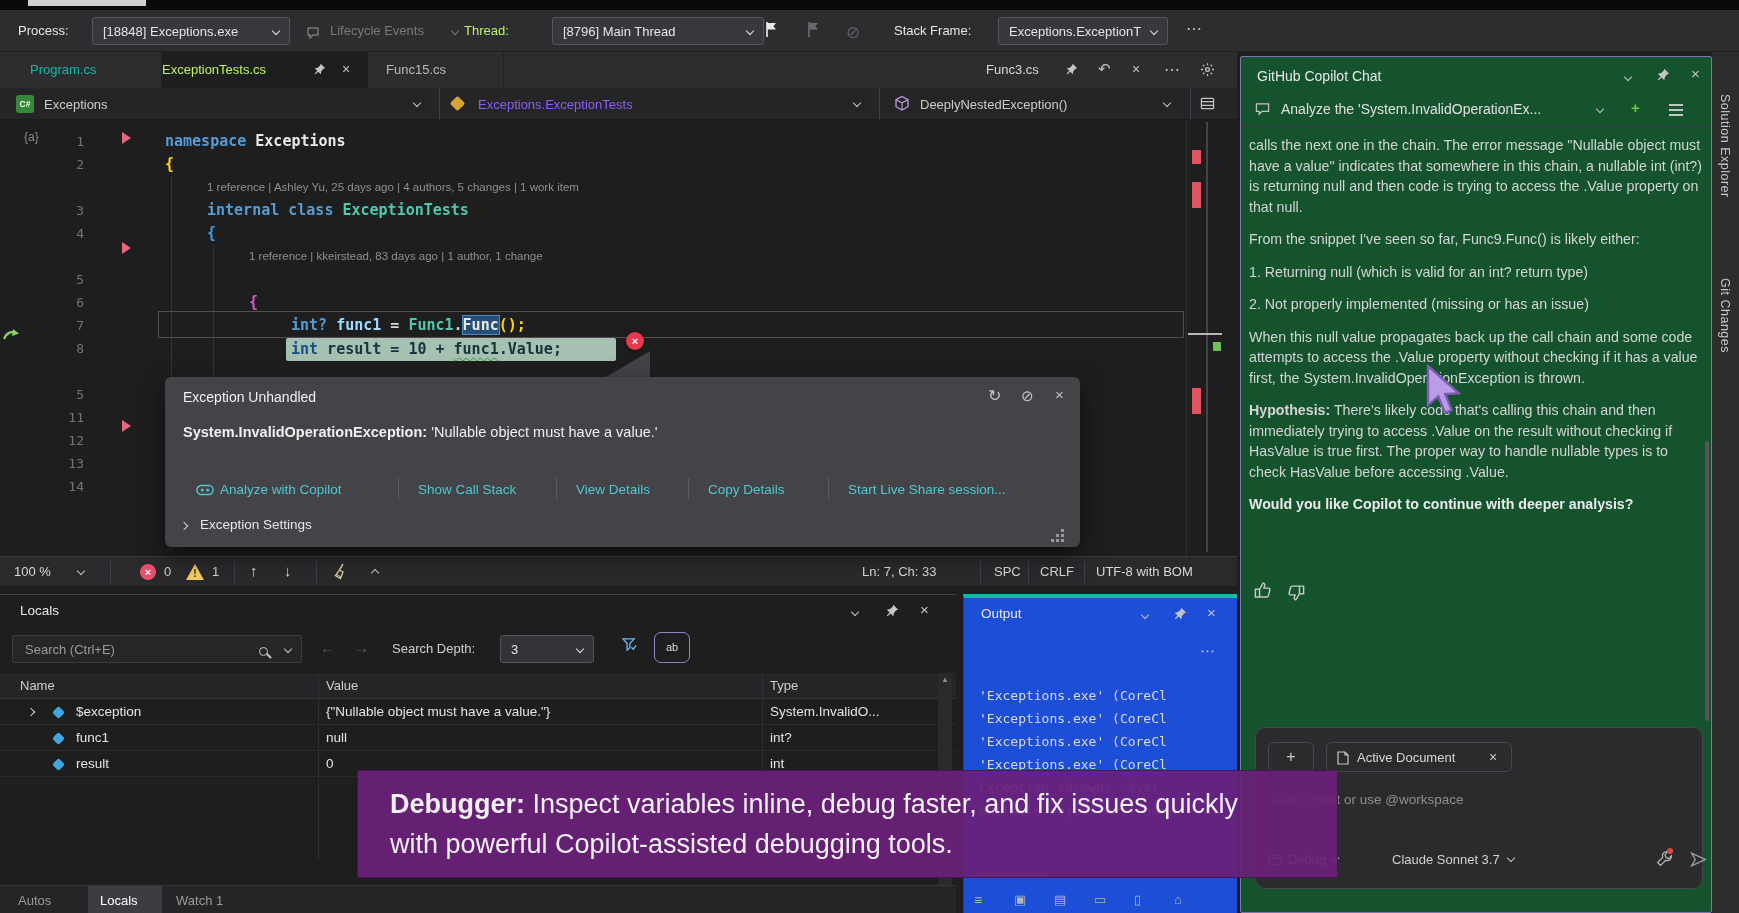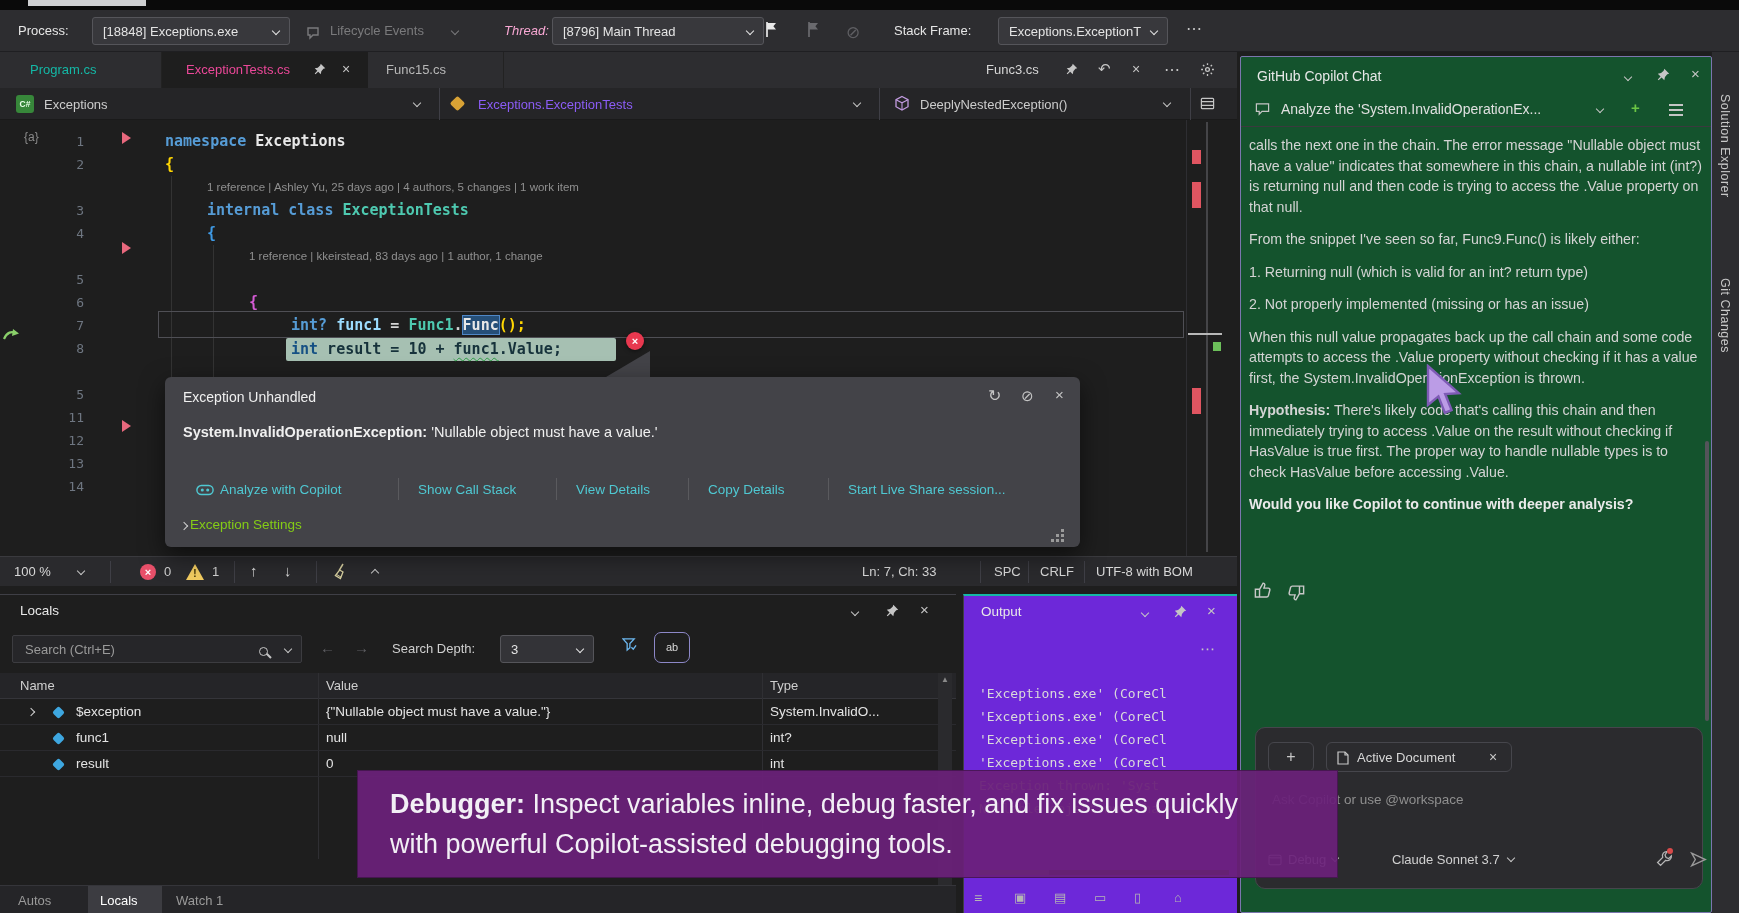--- a/index.html
+++ b/index.html
@@ -60,21 +60,21 @@
       <span class="txt">[18848] Exceptions.exe</span>
         <span class="chev"></span>
     </div>
     <span class="abs" style="left:306px;top:16px;color:#7a7a7c;">
       <svg width="16" height="14" viewBox="0 0 16 14">
           <path d="M2 2h10v7H7l-3 3v-3H2z" fill="none" stroke="#7a7a7c" stroke-width="1.4"></path>
         </svg>
     </span>
     <span class="abs txt" style="left:330px;top:13px;color:#7a7a7c;">Lifecycle Events</span>
     <span class="abs chev" style="left:452px;top:18px;color:#7a7a7c;"></span>
-    <span class="abs txt" style="left:504px;top:13px;color:#f9a8d4;font-style:italic;">Thread:</span>
+    <span class="abs txt" style="left:464px;top:13px;color:#bef264;">Thread:</span>
     <div class="abs dd" style="left:552px;top:7px;width:212px;">
       <span class="txt">[8796] Main Thread</span>
         <span class="chev"></span>
     </div>
     <span class="abs" style="left:764px;top:11px;">
       <svg width="15" height="17" viewBox="0 0 15 17">
           <path d="M3 1v15" stroke="#e8e8e8" stroke-width="1.7"></path>
           <path d="M3 2h9l-2.6 3.2L12 8.5H3z" fill="#e8e8e8"></path>
         </svg>
     </span>
@@ -91,21 +91,21 @@
         <span class="chev"></span>
     </div>
     <span class="abs txt" style="left:1186px;top:9px;font-size:16px;color:#c5c5c5;">⋯</span>
   </div>
 
   <div class="abs" style="left:0;top:52px;width:1237px;height:36px;background:#2d2d30;">
     <div class="abs" style="left:0;top:0;width:162px;height:36px;border-right:1px solid #222;">
       <span class="abs txt" style="left:30px;top:10px;color:#14b8a6;">Program.cs</span>
     </div>
     <div class="abs" style="left:162px;top:0;width:206px;height:36px;background:#1e1e1e;">
-      <span class="abs txt" style="left:24px;top:10px;color:#ec4899;">ExceptionTests.cs</span>
+      <span class="abs txt" style="left:0;top:10px;color:#bef264;">ExceptionTests.cs</span>
       <span class="abs iconbtn" style="left:152px;top:11px;">
         <svg width="12" height="12" viewBox="0 0 16 16">
             <path d="M9 1l6 6-2.4.8L9.8 11 9 15l-3.4-3.4L2 15l-1-1 3.4-3.6L1 7l4-.8L8.2 3.4 9 1z" fill="#c5c5c5"></path>
           </svg>
       </span>
       <span class="abs txt iconbtn" style="left:180px;top:9px;font-size:14px;">×</span>
     </div>
     <div class="abs" style="left:368px;top:0;width:136px;height:36px;border-right:1px solid #222;">
       <span class="abs txt" style="left:18px;top:10px;color:#b8b8b8;">Func15.cs</span>
     </div>
@@ -230,21 +230,21 @@
     <span class="abs link" style="left:55px;top:105px;">Analyze with Copilot</span>
     <div class="vline" style="left:233px;top:101px;height:22px;background:#5a5a5e;"></div>
     <span class="abs link" style="left:253px;top:105px;">Show Call Stack</span>
     <div class="vline" style="left:391px;top:101px;height:22px;background:#5a5a5e;"></div>
     <span class="abs link" style="left:411px;top:105px;">View Details</span>
     <div class="vline" style="left:523px;top:101px;height:22px;background:#5a5a5e;"></div>
     <span class="abs link" style="left:543px;top:105px;">Copy Details</span>
     <div class="vline" style="left:663px;top:101px;height:22px;background:#5a5a5e;"></div>
     <span class="abs link" style="left:683px;top:105px;">Start Live Share session...</span>
     <span class="abs chevR" style="left:16px;top:146px;color:#d0d0d0;"></span>
-    <span class="abs txt" style="left:25px;top:140px;color:#84cc16;font-size:13.5px;">Exception Settings</span>
+    <span class="abs txt" style="left:35px;top:140px;color:#e5e5e5;font-size:13.5px;">Exception Settings</span>
     <span class="abs" style="left:885px;top:152px;width:14px;height:12px;">
       <span class="griddot" style="right:0;top:0;"></span>
         <span class="griddot" style="right:0;top:5px;"></span>
       <span class="griddot" style="right:5px;top:5px;"></span>
         <span class="griddot" style="right:0;top:10px;"></span>
       <span class="griddot" style="right:5px;top:10px;"></span>
         <span class="griddot" style="right:10px;top:10px;"></span>
     </span>
   </div>
 
@@ -342,21 +342,21 @@
 
     <div class="abs" style="left:0;top:290px;width:956px;height:29px;background:#252528;border-top:1px solid #35353a;">
       <span class="abs txt" style="left:18px;top:7px;color:#9a9a9a;">Autos</span>
       <div class="abs" style="left:88px;top:0;width:74px;height:29px;background:#3c3c41;">
         <span class="abs txt" style="left:12px;top:7px;color:#ffffff;">Locals</span>
       </div>
       <span class="abs txt" style="left:176px;top:7px;color:#9a9a9a;">Watch 1</span>
     </div>
   </div>
 
-  <div class="abs" style="left:963px;top:594px;width:274px;height:319px;background:#6d28d9;border-top:2px solid #14b8a6;border-left:1px solid #3f3f46;overflow:hidden;">
+  <div class="abs" style="left:963px;top:594px;width:274px;height:319px;background:#1d4ed8;border-top:4px solid #14b8a6;border-left:1px solid #3f3f46;overflow:hidden;">
     <span class="abs txt" style="left:17px;top:8px;color:#e8e8e8;font-size:13.5px;">Output</span>
     <span class="abs chev" style="left:178px;top:14px;color:#c5c5c5;"></span>
     <span class="abs iconbtn" style="left:210px;top:9px;">
       <svg width="13" height="13" viewBox="0 0 16 16">
           <path d="M9 1l6 6-2.4.8L9.8 11 9 15l-3.4-3.4L2 15l-1-1 3.4-3.6L1 7l4-.8L8.2 3.4 9 1z" fill="#c5c5c5"></path>
         </svg>
     </span>
     <span class="abs txt iconbtn" style="left:243px;top:6px;font-size:15px;">×</span>
     <span class="abs txt iconbtn" style="left:236px;top:44px;font-size:15px;">⋯</span>
 

